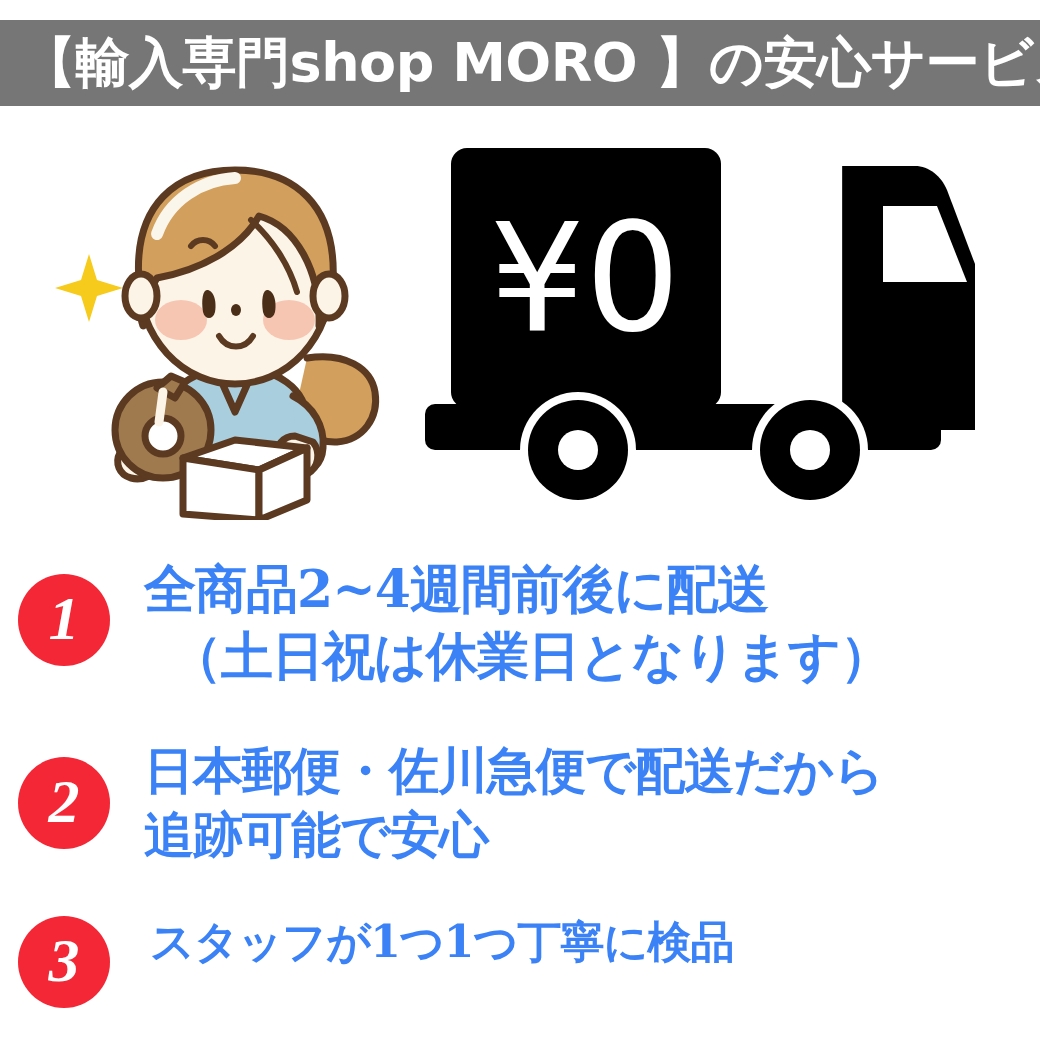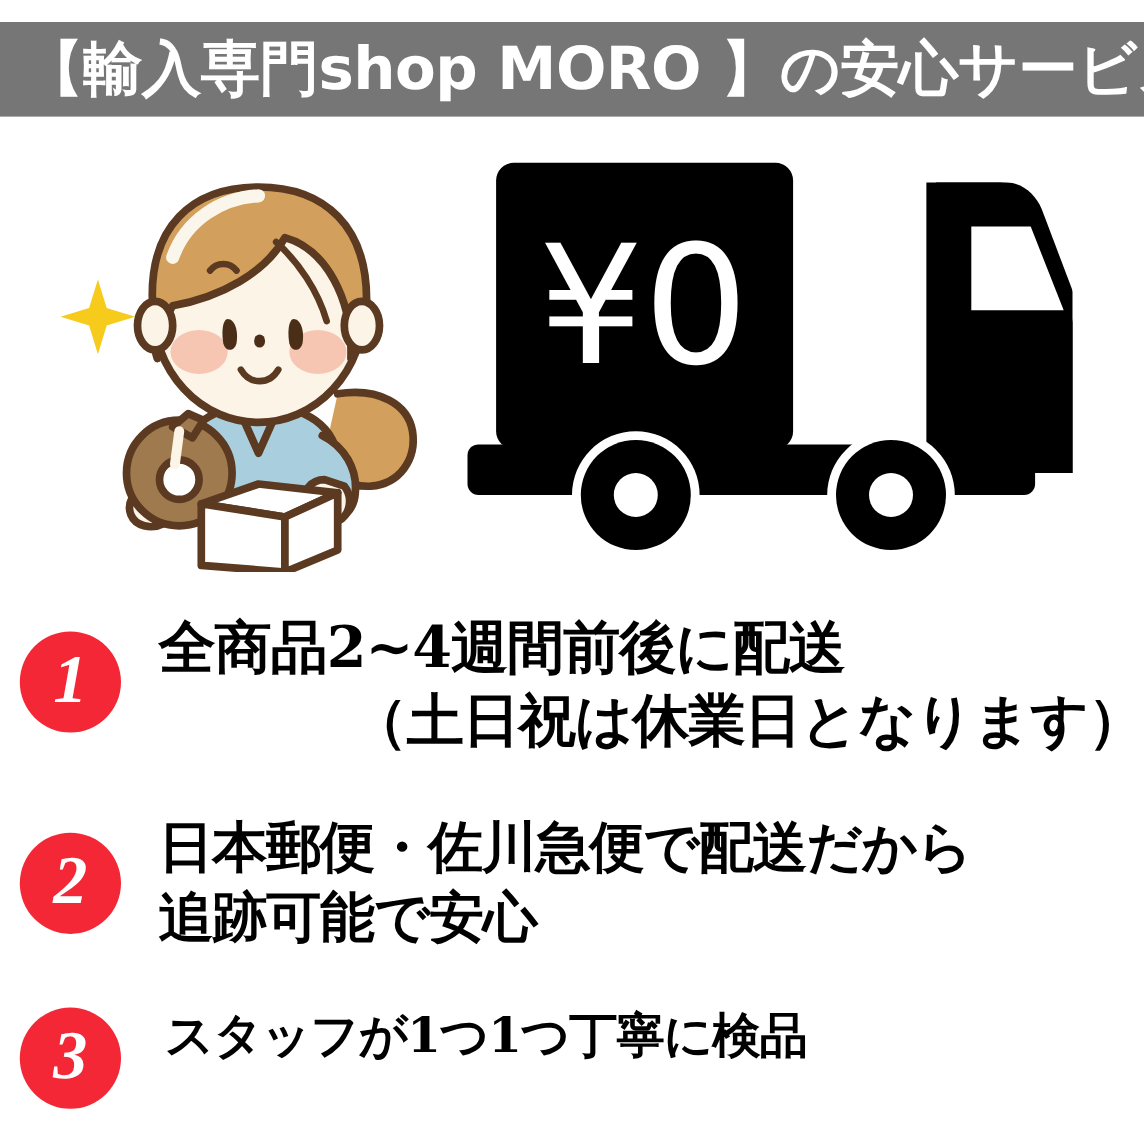--- a/index.html
+++ b/index.html
@@ -111,29 +111,29 @@
     font-style: italic;
     font-weight: bold;
     font-size: 62px;
     line-height: 1;
     transform: translateY(-2px);
   }
 
   .feature-text {
     flex: 1 1 auto;
     margin-left: 34px;
-    color: #000000;
+    color: #3b82f6;
     font-family: "DejaVu Serif", "Liberation Serif", serif;
     font-weight: bold;
     font-size: 52px;
     line-height: 1.28;
     letter-spacing: -1px;
   }
   .feature-line { display: block; white-space: nowrap; }
-  .feature-line.indent { padding-left: 26px; text-align: right; }
+  .feature-line.indent { padding-left: 26px; }
   .row-3 .feature-text { font-size: 44px; margin-left: 40px; padding-top: 4px; }
   .row-2 .feature-text { font-size: 50px; font-family: Liberation Mono, monospace; }
 </style>
 </head>
 <body>
 
 <div id="page">
 
   <div class="header-band">
     <span class="header-title">【輸入専門shop MORO 】の安心サービス</span>

